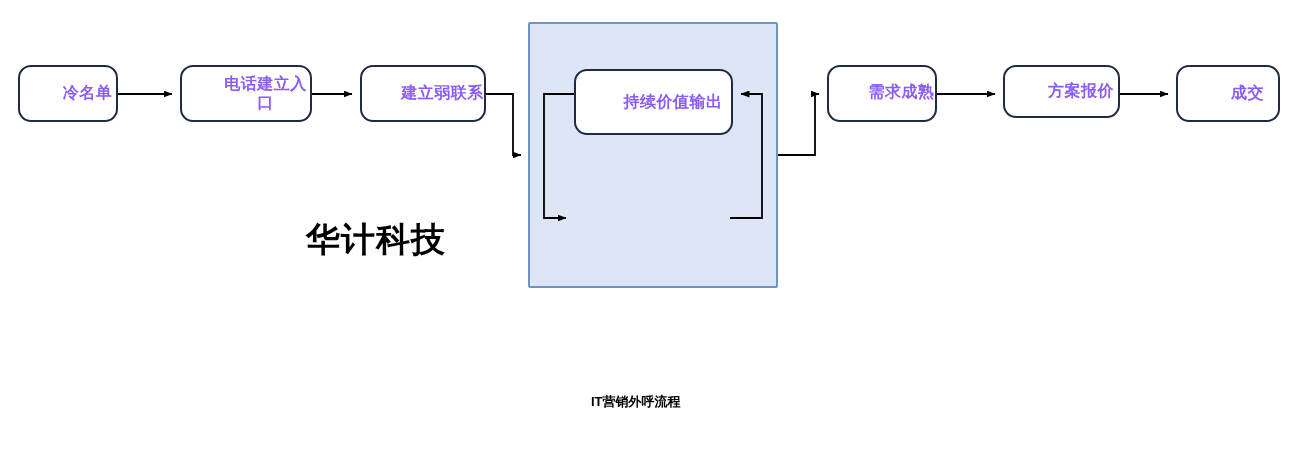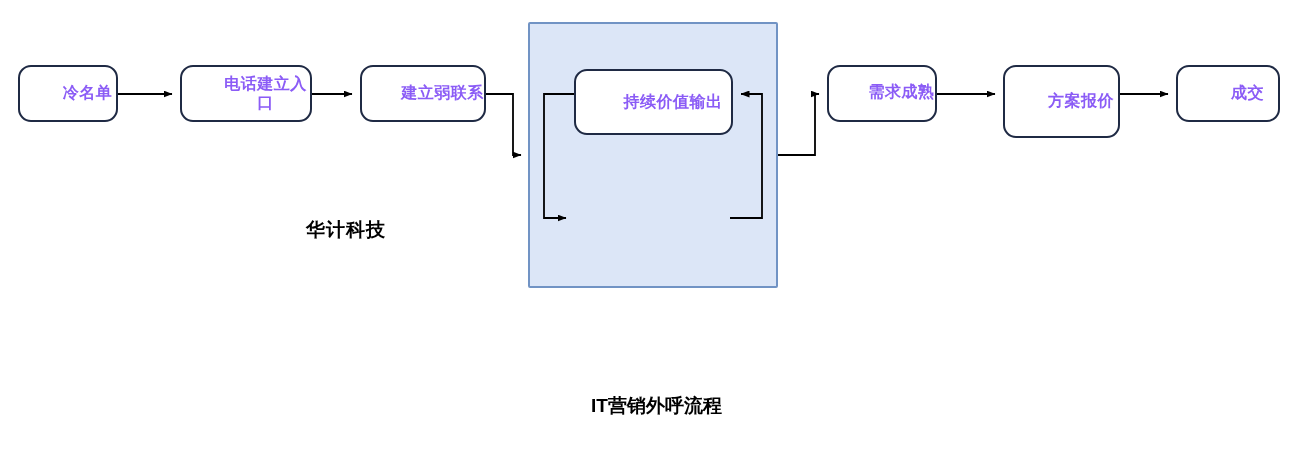--- a/index.html
+++ b/index.html
@@ -51,25 +51,25 @@
     border: 2px solid #7193c4;
     border-radius: 2px;
   }
   .free-label {
     position: absolute;
     color: #000000;
     font-weight: bold;
     white-space: nowrap;
   }
   .brand-label {
-    font-size: 19px;
+    font-size: 34px;
     letter-spacing: 1px;
   }
   .caption-label {
-    font-size: 19px;
+    font-size: 13px;
   }
 </style>
 </head>
 <body>
 
 <div id="canvas">
 
   <div class="group-box" style="left:528px; top:22px; width:250px; height:266px;"></div>
 
   <svg class="svg-layer" viewBox="0 0 1300 466">
@@ -112,21 +112,21 @@
 
   <div class="node" style="left:574px; top:69px; width:159px; height:66px;">
     <span>持续价值输出</span>
   </div>
 
 
   <div class="node" style="left:827px; top:65px; width:110px; height:57px;font-family:Liberation Mono, monospace;">
     <span>需求成熟</span>
   </div>
 
-  <div class="node" style="left:1003px; top:65px; width:117px; height:73px;">
+  <div class="node" style="left:1003px; top:65px; width:117px; height:53px;">
     <span>方案报价</span>
   </div>
 
   <div class="node" style="left:1176px; top:65px; width:104px; height:57px;">
     <span>成交</span>
   </div>
 
   <div class="free-label brand-label" style="left:306px; top:217px;">华计科技</div>
 
   <div class="free-label caption-label" style="left:591px; top:393px;">IT营销外呼流程</div>

